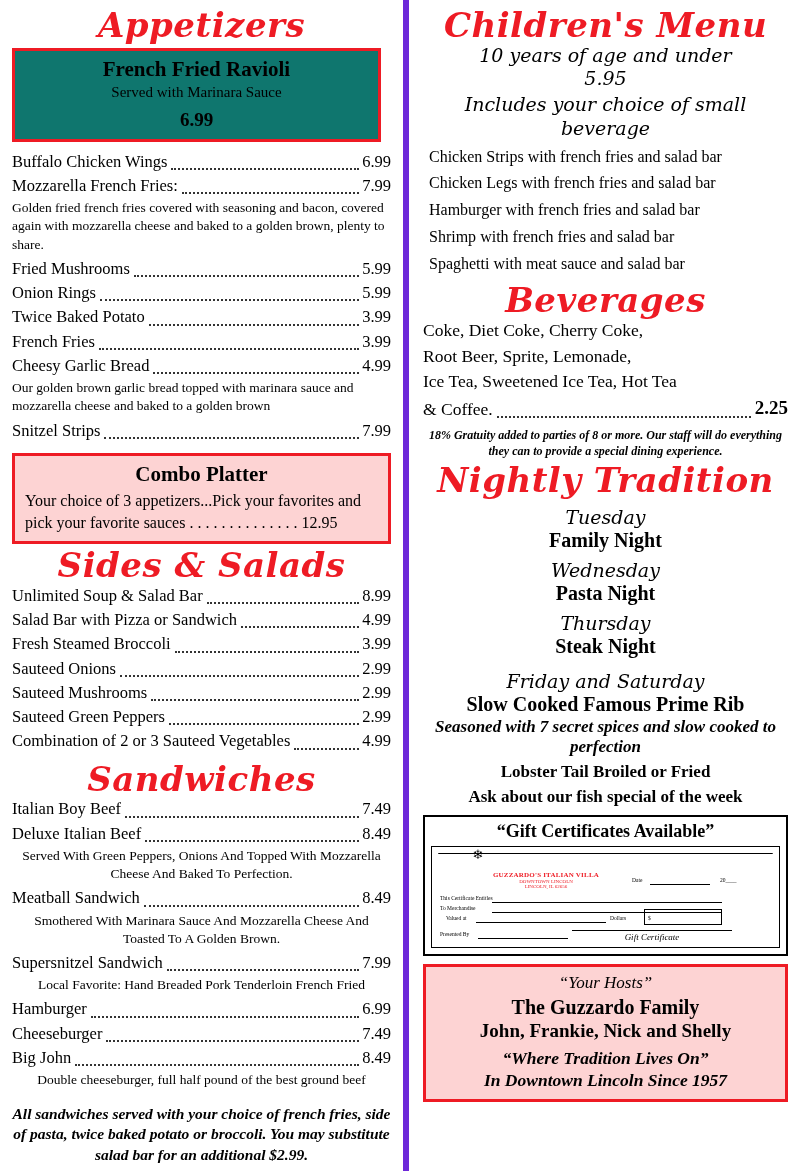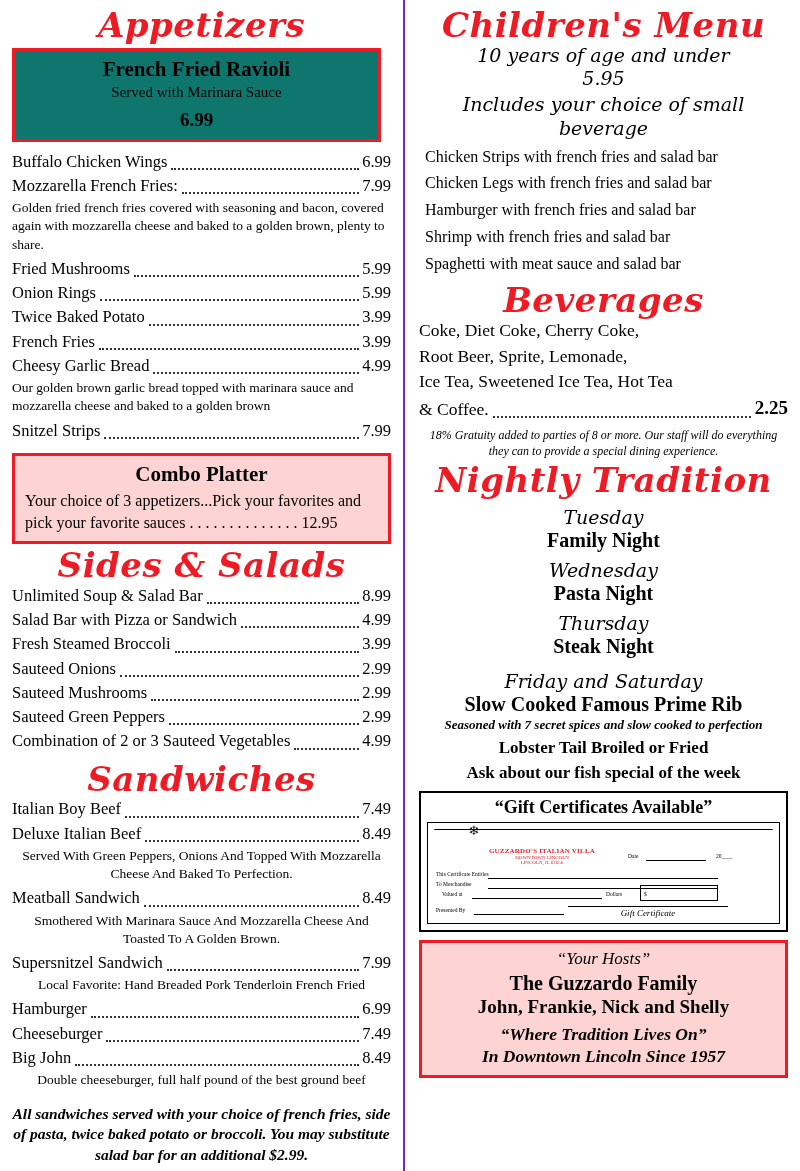--- a/index.html
+++ b/index.html
@@ -8,21 +8,21 @@
     width: 800px; height: 1171px;
     background: #ffffff;
     font-family: "Liberation Serif", serif;
     color: #000;
     position: relative;
     overflow: hidden;
   }
   .page { display:flex; width:800px; height:1171px; }
   .col { position:relative; }
   .left  { width: 403px; padding: 8px 12px 0 12px; }
-  .right { width: 397px; padding: 8px 12px 0 14px; border-left: 2px solid #6d28d9; }
+  .right { width: 397px; padding: 8px 12px 0 14px; border-left: 6px solid #6d28d9; }
 
   .script-head {
     font-family: "DejaVu Serif", serif;
     font-style: italic;
     font-weight: bold;
     color: #ee1b24;
     text-align:center;
     letter-spacing: .5px;
   }
   .sh-38 { font-size: 34px; line-height: 1.05; }
@@ -80,25 +80,25 @@
   
   .kid-sub { text-align:center; font-style: italic; font-family:"DejaVu Serif",serif; font-size: 19px; line-height:1.25; }
   .kid-item { font-size: 16px; line-height: 1.3; margin: 6px 0 0 6px; }
   .kid-item b { font-weight: normal; }
 
   .bev-block { font-size: 17.5px; line-height: 1.45; }
   .bev-last { display:flex; align-items:flex-end; }
   .bev-last .dots { flex:1 1 auto; margin: 0 4px 4px 4px; border-bottom: 2px dotted #333; height:1px; }
   .bev-last .pr { font-weight:bold; font-size: 19px; }
 
-  .grat { font-size: 12px; font-style: italic; font-weight:normal; text-align:center; line-height:1.3; margin-top: 6px; }
+  .grat { font-size: 12px; font-style: italic; font-weight:bold; text-align:center; line-height:1.3; margin-top: 6px; }
 
   .spec-day { text-align:center; font-family:"DejaVu Serif",serif; font-style:italic; font-size: 19px; margin-top: 7px; }
   .spec-name { text-align:center; font-size: 20px; font-weight:bold; margin-top: 1px; }
-  .spec-small { text-align:center; font-size: 13px; font-weight:bold; font-style:italic; margin-top:1px; }
+  .spec-small { text-align:center; font-size: 17px; font-weight:bold; font-style:italic; margin-top:1px; }
   .spec-sub { text-align:center; font-size: 17px; font-weight:bold; margin-top: 5px; }
 
   .gift-box { border: 2px solid #000; padding: 4px 6px 6px 6px; margin-top: 8px; }
   .gift-title { text-align:center; font-size: 18px; font-weight:bold; font-family:"Liberation Serif",serif; }
   .cert {
     border: 1px solid #000;
     margin-top: 4px;
     height: 102px;
     position: relative;
     background: #fff;

